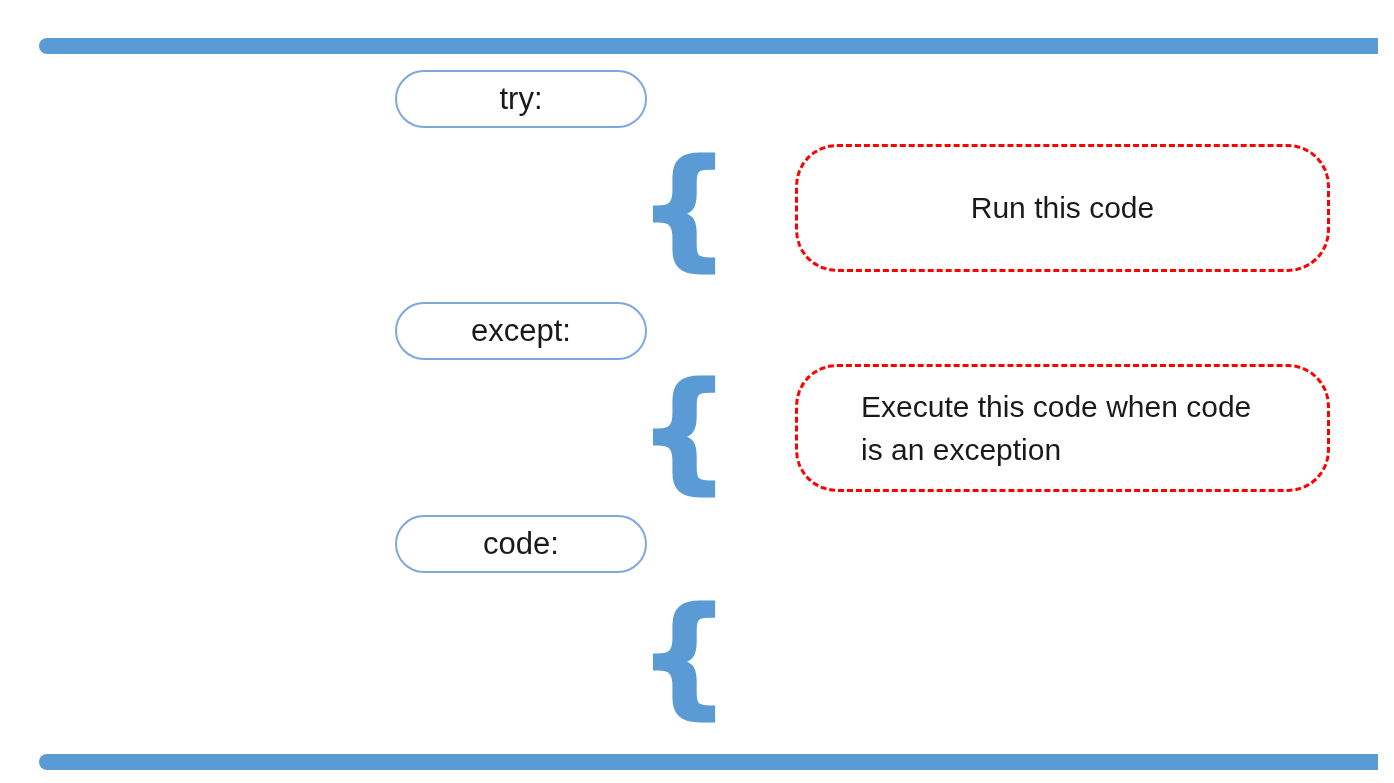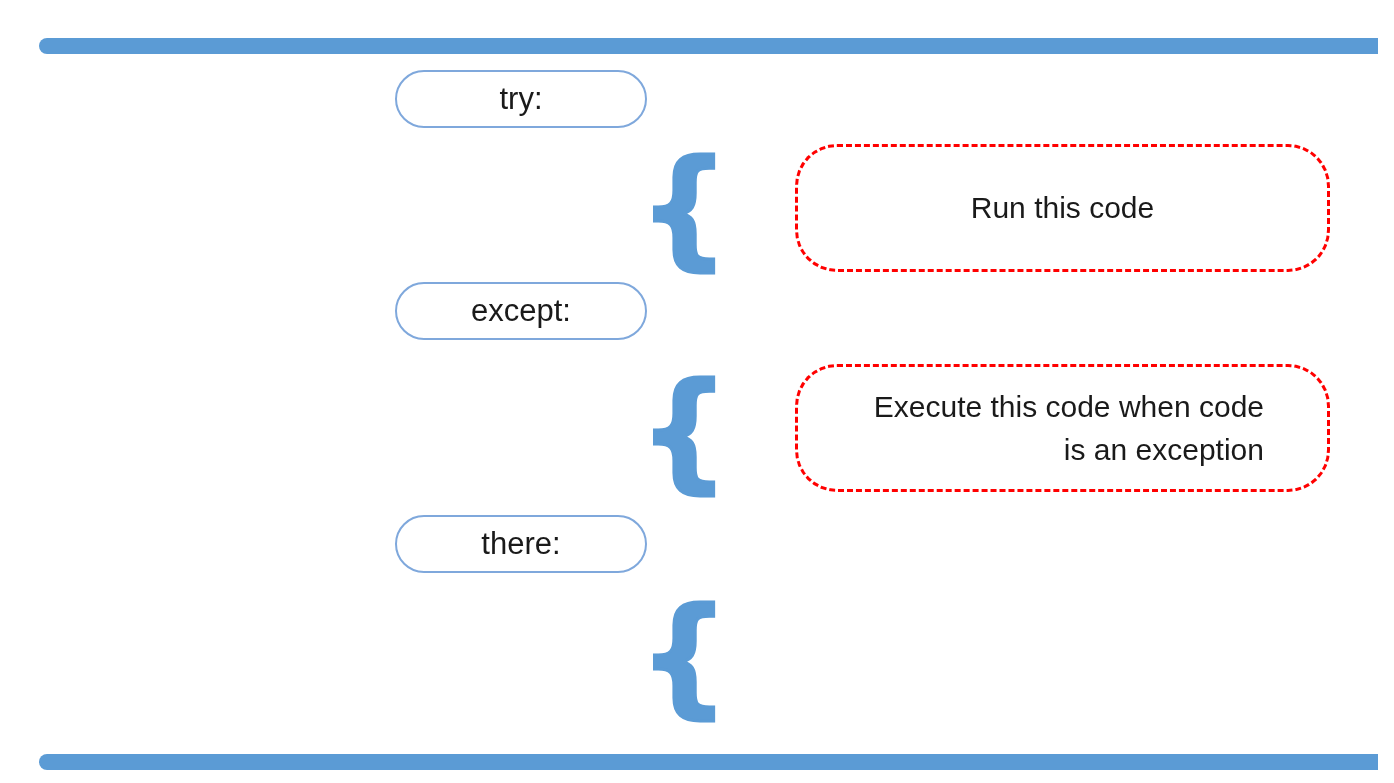--- a/index.html
+++ b/index.html
@@ -40,21 +40,21 @@
     border: 2.5px solid var(--light-blue-border);
     border-radius: 29px;
     background: var(--bg);
     display: flex;
     align-items: center;
     justify-content: center;
     font-size: 31px;
     color: var(--text);
   }
   .keyword-box.r1 { top: 38px; }
-  .keyword-box.r2 { top: 250px; }
+  .keyword-box.r2 { top: 270px; }
   .keyword-box.r3 { top: 483px; }
 
   .brace {
     position: absolute;
     left: 612px;
     width: 80px;
     height: 144px;
     display: flex;
     align-items: center;
     justify-content: center;
@@ -74,21 +74,21 @@
     position: absolute;
     left: 763px;
     width: 535px;
     height: 128px;
     border: 3px dashed var(--red);
     border-radius: 42px;
     background: var(--bg);
     display: flex;
     align-items: center;
     justify-content: center;
-    text-align: right;
+    text-align: left;
     font-size: 30px;
     line-height: 1.45;
     color: var(--text);
     padding: 0 55px;
   }
   .desc-box.r1 { top: 112px; }
   .desc-box.r2 { top: 332px; }
   .desc-box.r3 { top: 558px; }
 </style>
 </head>
@@ -112,21 +112,21 @@
     <span>except:</span>
   </div>
   <div class="brace r2">
     <span>{</span>
   </div>
   <div class="desc-box r2">
     <span>Execute this code when code is an exception</span>
   </div>
 
   <div class="keyword-box r3">
-    <span>there:</span>
+    <span>code:</span>
   </div>
   <div class="brace r3">
     <span>{</span>
   </div>
 
   <div class="rule bottom"></div>
 
 </div>
 
 </body></html>

